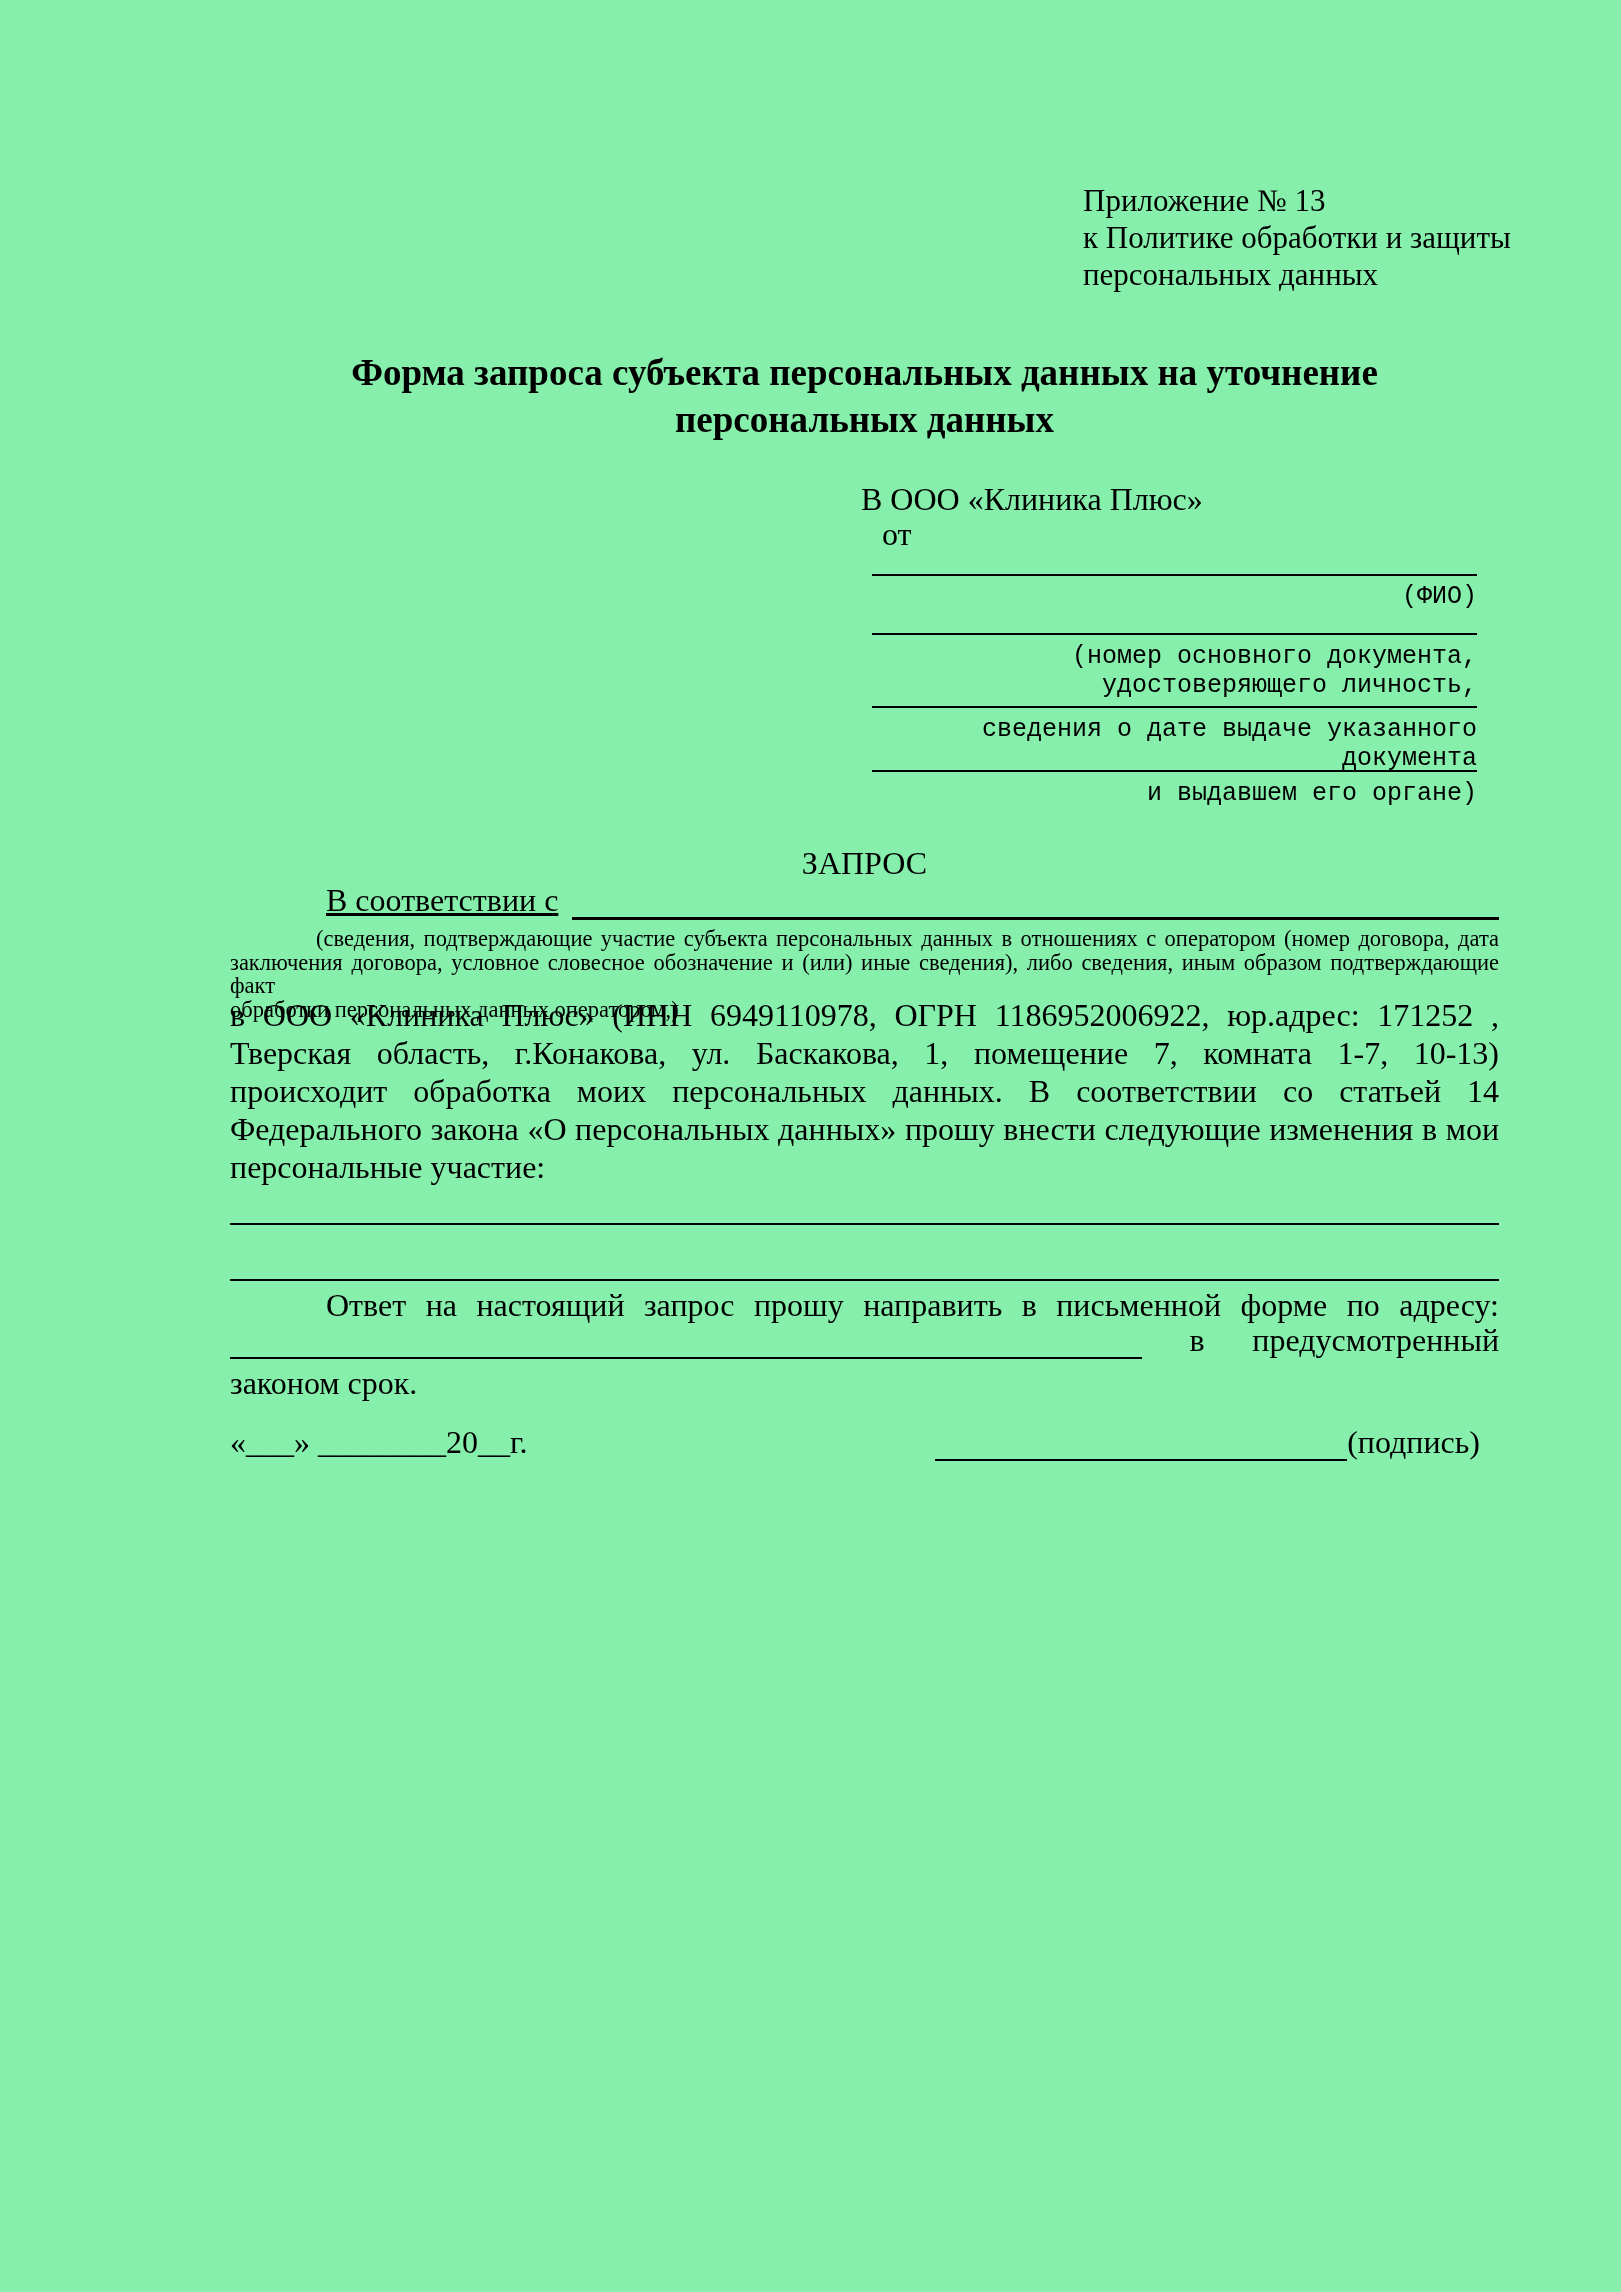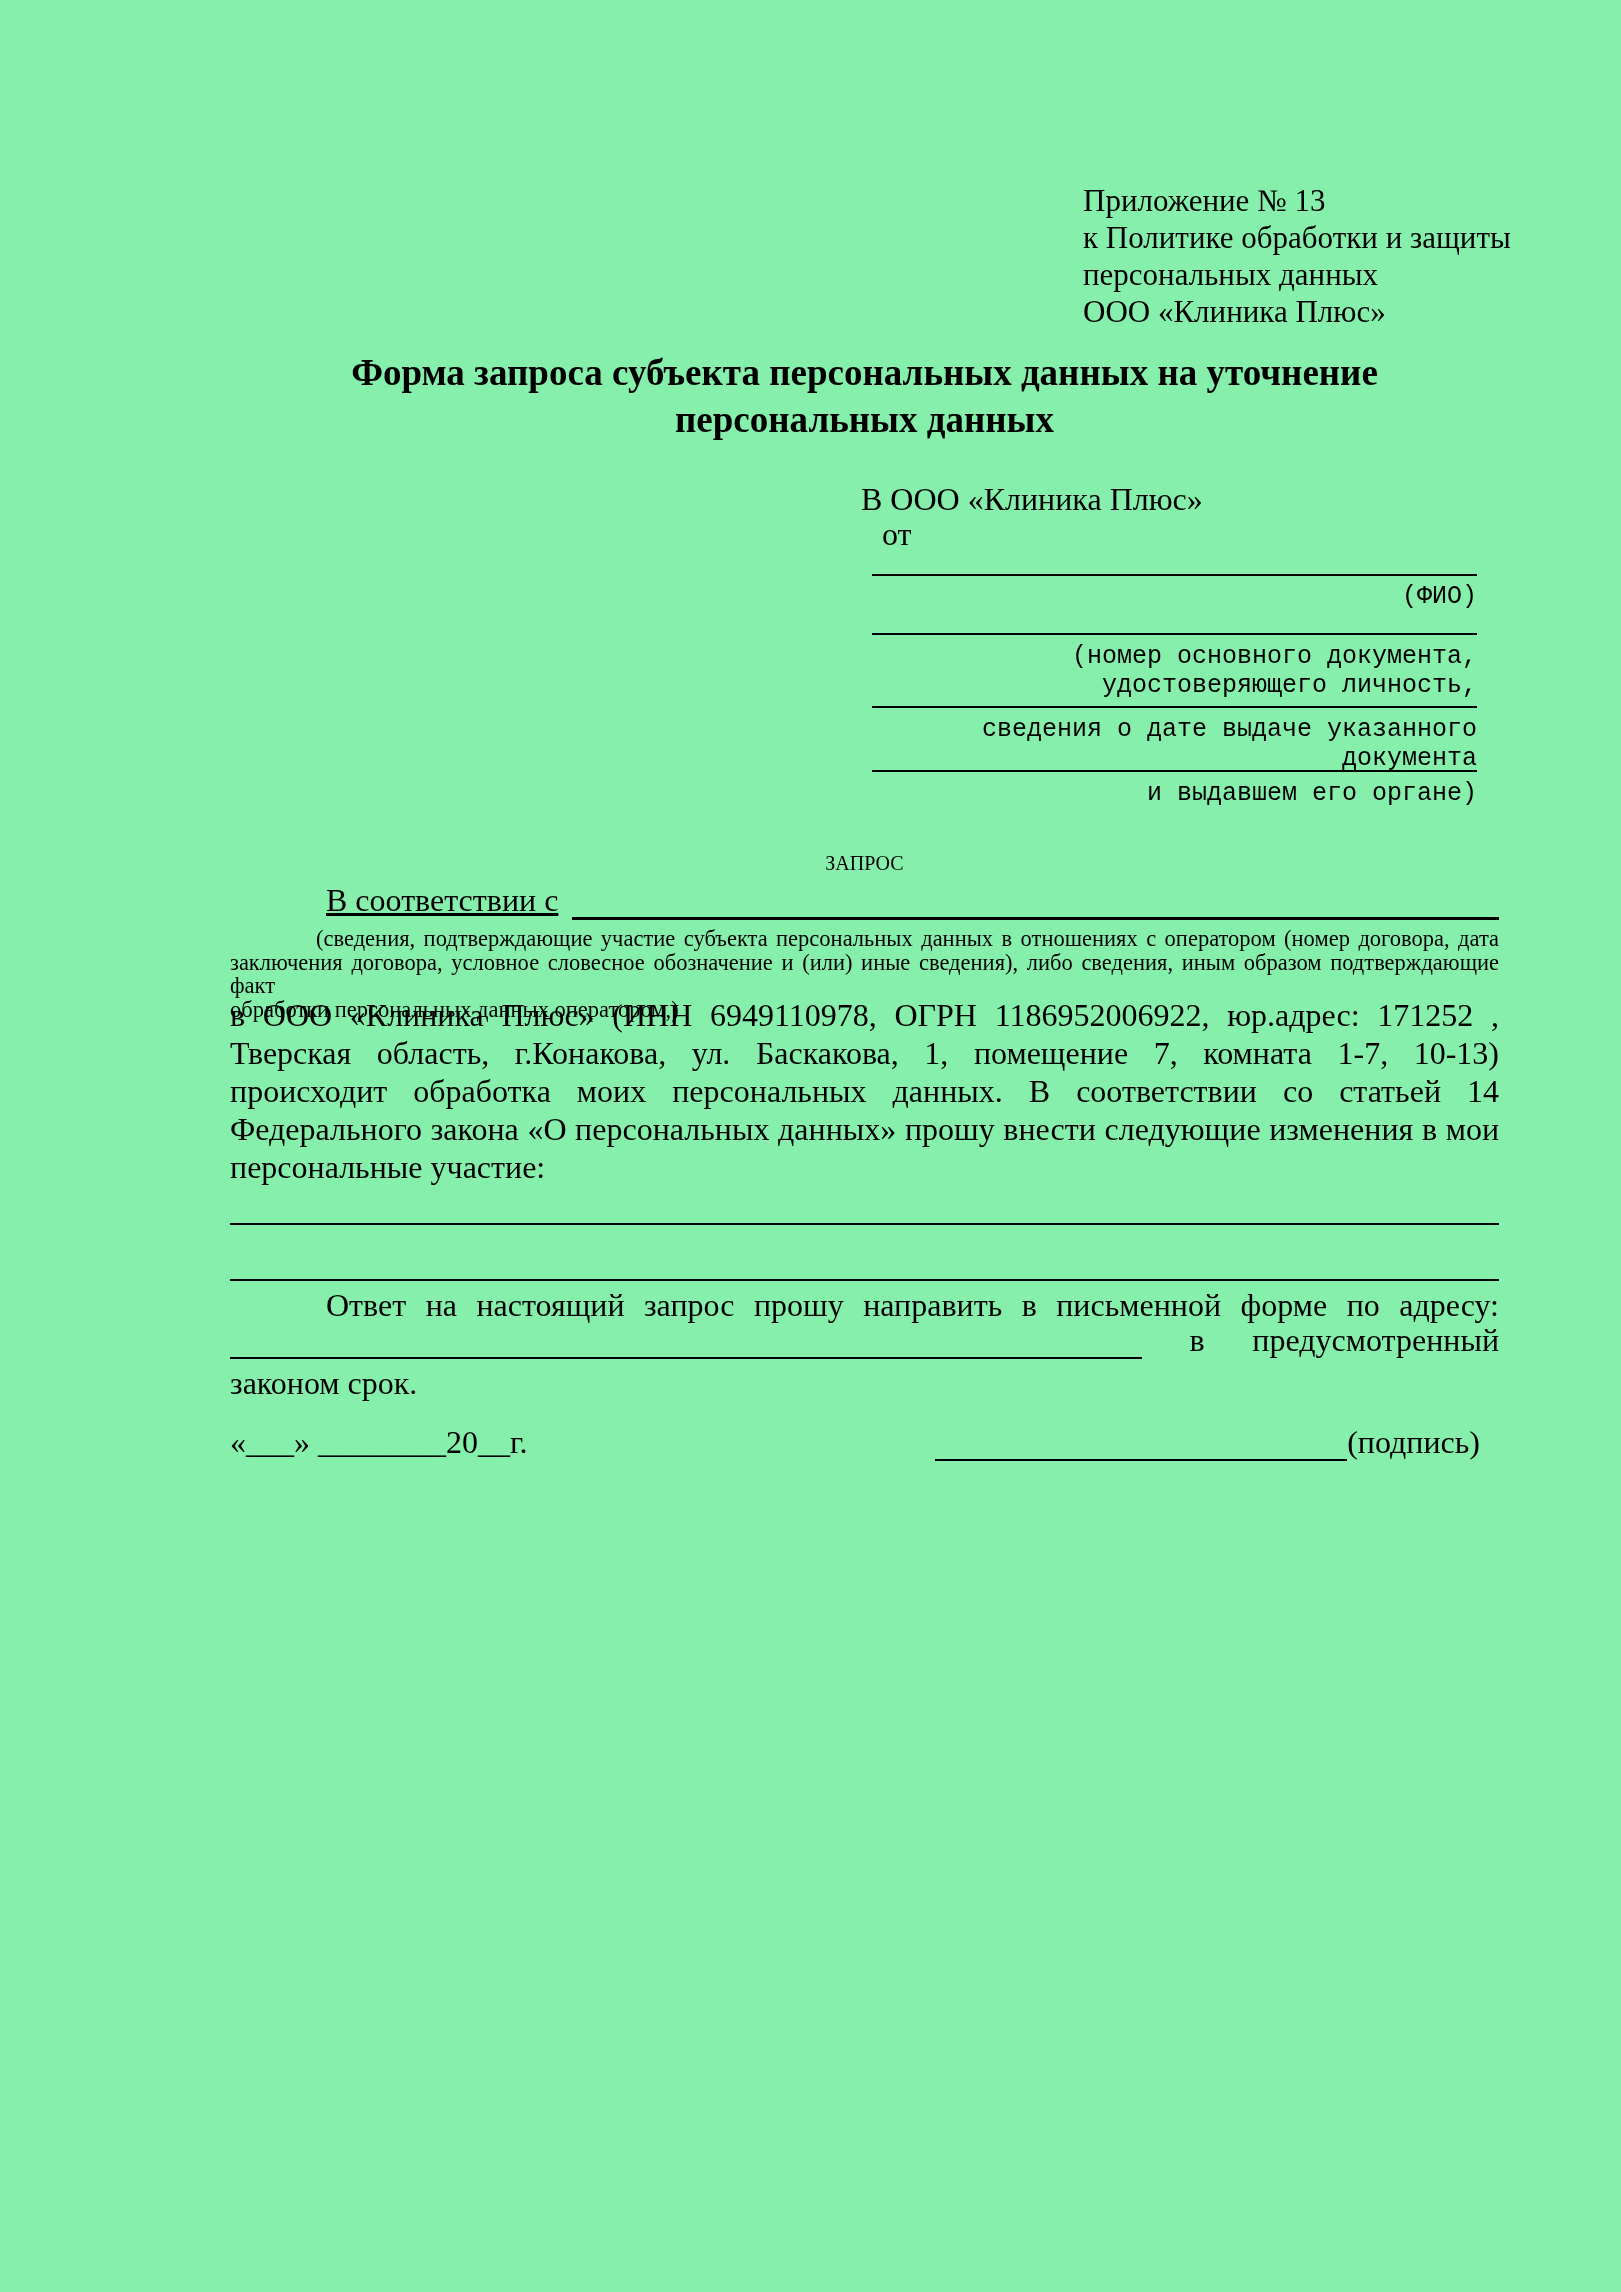--- a/index.html
+++ b/index.html
@@ -29,21 +29,21 @@
   .fl-2 { top:596px; }
   .fl-3 { top:669px; }
   .fl-4 { top:733px; }
 
   .field-caption { left:872px; width:605px; text-align:right; font-size:25px; line-height:29px;font-family:Liberation Mono, monospace; }
   .fc-1 { top:582px; }
   .fc-2 { top:642px; }
   .fc-3 { top:715px; }
   .fc-4 { top:779px; }
 
-  .request-heading { left:230px; top:845px; width:1269px; text-align:center; font-size:20px; line-height:37px; }
+  .request-heading { left:230px; top:845px; width:1269px; text-align:center; font-size:32px; line-height:37px; }
 
   .intro-line { left:230px; top:881px; width:1269px; font-size:32px; line-height:39px; display:flex; align-items:stretch; }
   .intro-prefix { padding-left:96px; white-space:nowrap;text-decoration:underline; }
   .intro-fill { flex:1 1 auto; margin-left:13.7px; border-bottom:3.9px solid #000; }
 
   .intro-note { left:230px; top:927px; width:1269px; font-size:22.5px; line-height:23.5px; }
   .note-line { text-align:justify; text-align-last:justify; }
   .note-line.first { text-indent:86px; }
   .note-line.last { text-align:right; text-align-last:left; }
 
@@ -78,21 +78,20 @@
 </style>
 </head>
 <body>
 
 <div class="page">
 
   <div class="abs header-note">
     <div>Приложение № 13</div>
     <div>к Политике обработки и защиты</div>
     <div>персональных данных</div>
-    <div>ООО «Клиника Плюс»</div>
   </div>
 
   <div class="abs doc-title">
     <div>Форма запроса субъекта персональных данных на уточнение</div>
     <div>персональных данных</div>
   </div>
 
   <div class="abs addr-to">В ООО «Клиника Плюс»</div>
   <div class="abs addr-from">от</div>
 

